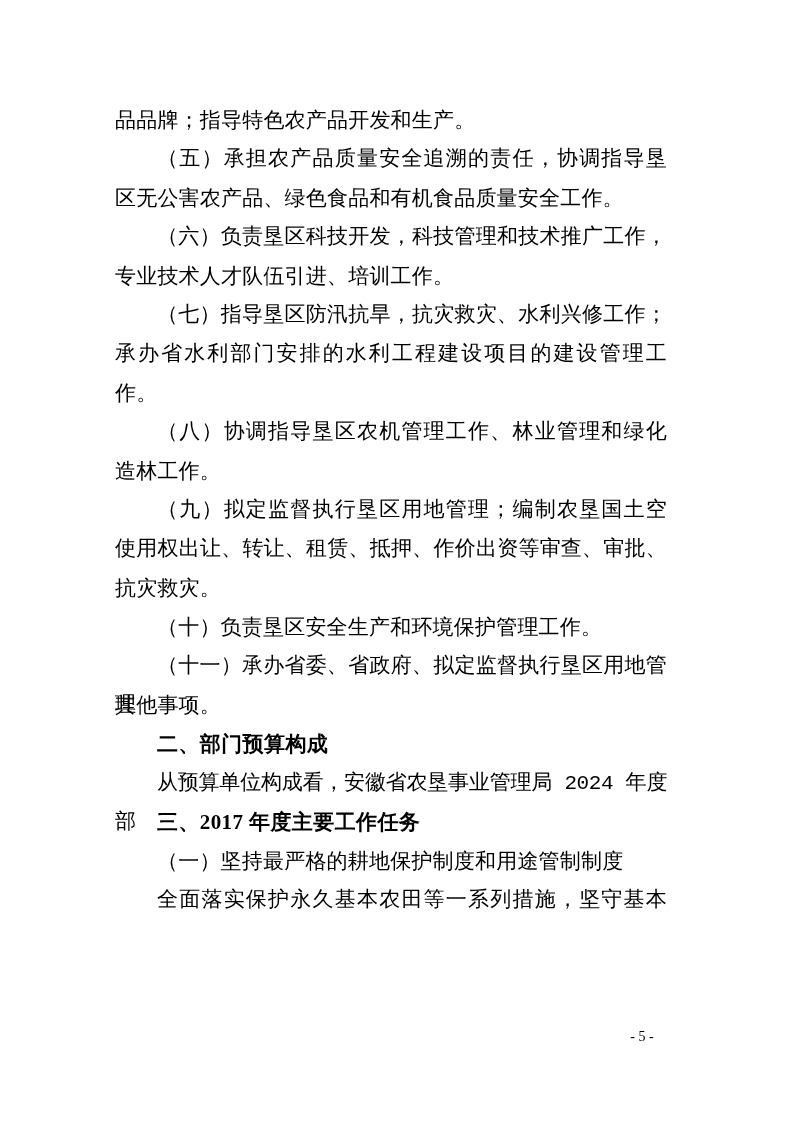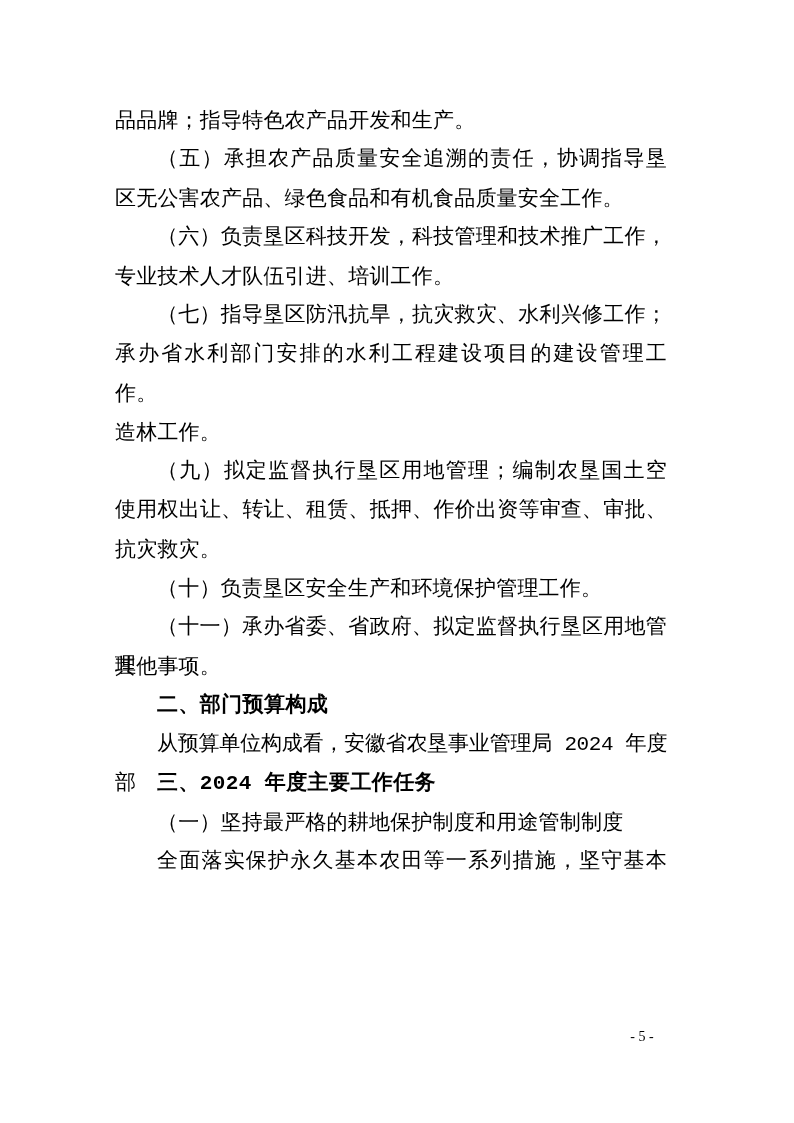--- a/index.html
+++ b/index.html
@@ -41,21 +41,21 @@
   }
   .just {
     text-align: justify;
     text-align-last: justify;
     font-family: Liberation Mono, monospace;
   }
   .tight {
     letter-spacing: -0.4px;
   }
   .heading {
-    font-family: Liberation Mono, monospace;
+    font-family: Liberation Serif, serif;
     font-weight: 700;
     letter-spacing: 0.4px;
   }
   .page-footer {
     position: absolute;
     left: 613px;
     top: 1028px;
     width: 58px;
     text-align: center;
     font-size: 14px;
@@ -70,30 +70,31 @@
 <div class="doc-page">
   <div class="doc-body">
     <div class="ln">品品牌；指导特色农产品开发和生产。</div>
     <div class="ln indent just">（五）承担农产品质量安全追溯的责任，协调指导垦</div>
     <div class="ln">区无公害农产品、绿色食品和有机食品质量安全工作。</div>
     <div class="ln indent just">（六）负责垦区科技开发，科技管理和技术推广工作，</div>
     <div class="ln">专业技术人才队伍引进、培训工作。</div>
     <div class="ln indent just">（七）指导垦区防汛抗旱，抗灾救灾、水利兴修工作；</div>
     <div class="ln just">承办省水利部门安排的水利工程建设项目的建设管理工</div>
     <div class="ln">作。</div>
+    <div class="ln indent just">（八）协调指导垦区农机管理工作、林业管理和绿化</div>
     <div class="ln">造林工作。</div>
     <div class="ln indent just">（九）拟定监督执行垦区用地管理；编制农垦国土空</div>
     <div class="ln just">使用权出让、转让、租赁、抵押、作价出资等审查、审批、</div>
     <div class="ln">抗灾救灾。</div>
     <div class="ln indent">（十）负责垦区安全生产和环境保护管理工作。</div>
     <div class="ln indent just">（十一）承办省委、省政府、拟定监督执行垦区用地管理</div>
     <div class="ln">其他事项。</div>
     <div class="ln indent heading">二、部门预算构成</div>
     <div class="ln indent just tight">从预算单位构成看，安徽省农垦事业管理局 2024 年度部</div>
-    <div class="ln indent heading">三、2024 年度主要工作任务</div>
+    <div class="ln indent heading">三、2017 年度主要工作任务</div>
     <div class="ln indent">（一）坚持最严格的耕地保护制度和用途管制制度</div>
     <div class="ln indent just">全面落实保护永久基本农田等一系列措施，坚守基本</div>
   </div>
 
   <div class="page-footer">
     <span>- 5 -</span>
   </div>
 </div>
 
 </body></html>

